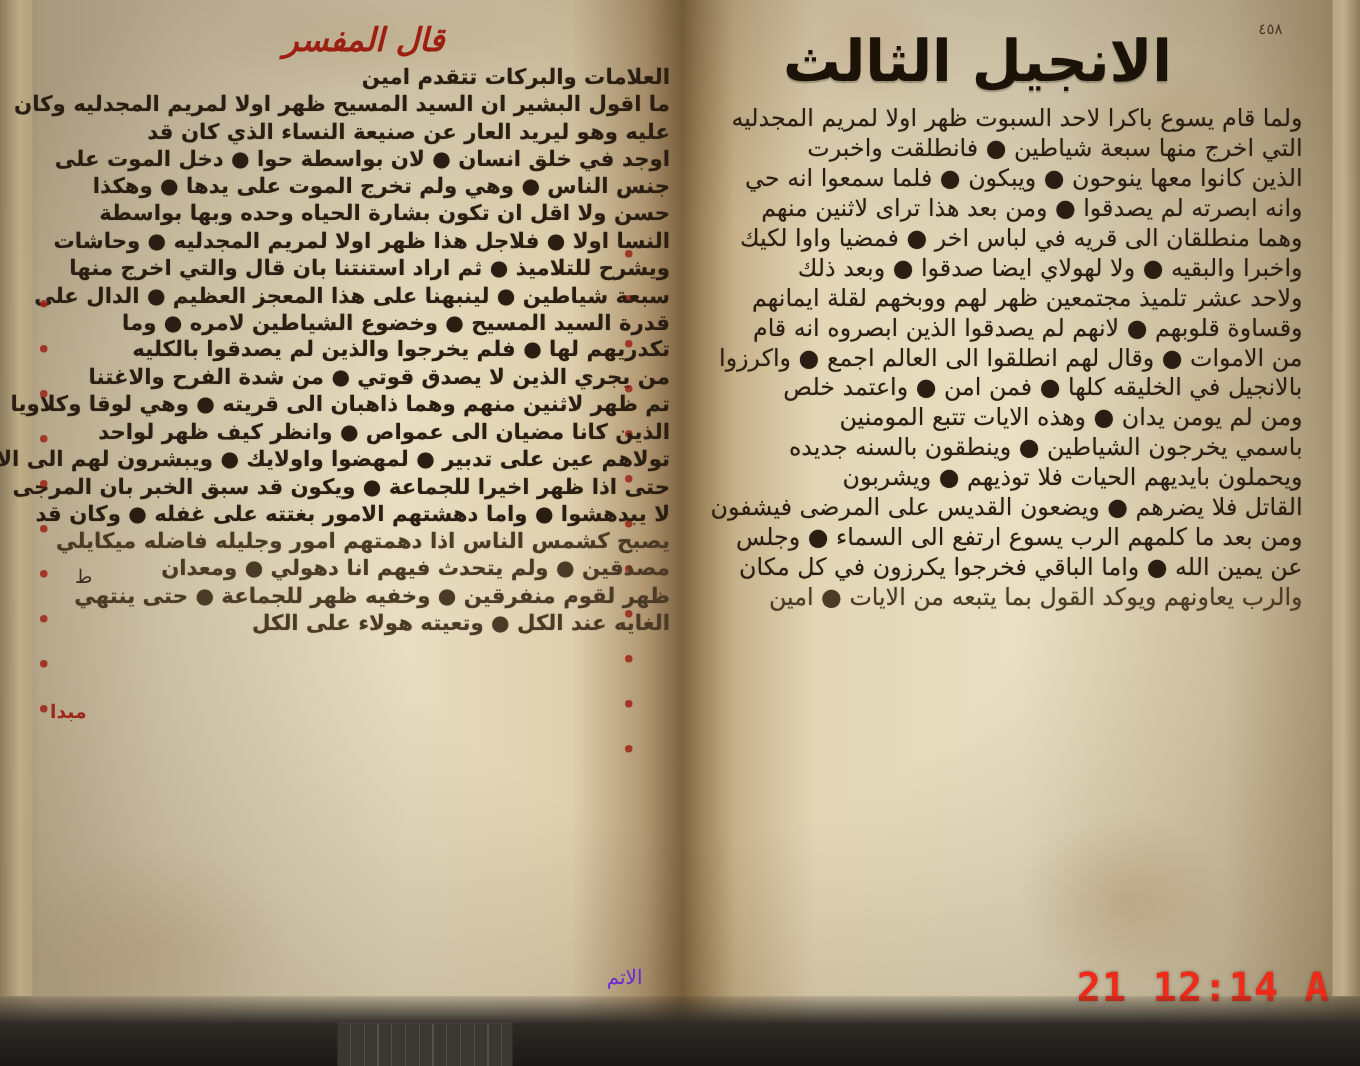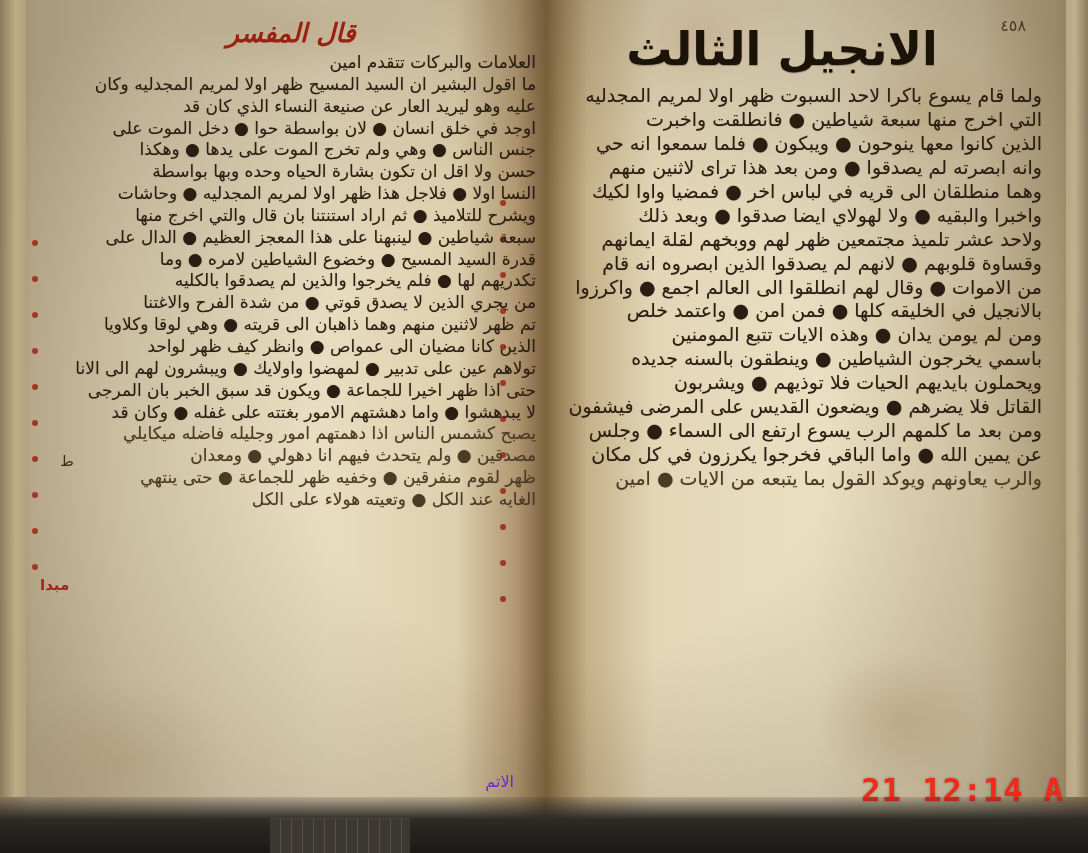--- a/index.html
+++ b/index.html
@@ -97,21 +97,21 @@
   .line {
     display: block;
     white-space: nowrap;
     font-family: "DejaVu Sans", sans-serif;
     color: #241a10;
     line-height: 1.05;
     margin: 0 0 4px 0;
     text-shadow: 0 0 1px rgba(60,40,20,0.35);
   }
   .folio-right .line { font-size: 19px; letter-spacing: -0.5px; }
-  .folio-left  .line { font-size: 17px; letter-spacing: -0.5px; }
+  .folio-left  .line { font-size: 17px; letter-spacing: -0.5px; font-weight: bold; }
 
   .rubric { color: #9d1f12; font-weight: bold; font-style: italic; }
   .ink    { color: #2a1d11; }
   .faded  { color: #4a3a26; }
 
   .headline {
     display: block;
     text-align: center;
     font-size: 46px;
     font-weight: bold;
@@ -128,21 +128,21 @@
     color: #a8251a;
     margin: 0 0 12px 0;
     letter-spacing: -1px;
   }
   .marginal {
     position: absolute;
     font-size: 15px;
     color: #3a2a18;
     direction: rtl;
   }
-  .marginal-red { color: #a0261a; font-weight: bold; margin-top: 16px; }
+  .marginal-red { color: #a0261a; font-weight: bold; }
   
   .dot-col { position: absolute; }
   .dot-col i {
     display: block;
     width: 6px; height: 6px;
     border-radius: 50%;
     background: #9c2317;
     margin-bottom: 30px;
     opacity: 0.85;
   }
@@ -157,21 +157,21 @@
     font-weight: bold;
     color: #ef2a18;
     letter-spacing: 1px;
     text-shadow: 0 0 3px rgba(0,0,0,0.35);
     white-space: nowrap;
   }
   .folio-number {
     position: absolute;
     top: 16px; right: 40px;
     font-family: "DejaVu Sans", sans-serif;
-    font-size: 16px;
+    font-size: 12px;
     color: #4b3a24;
     direction: rtl;
   }
   .catchword {
     position: absolute;
     direction: rtl;
     font-size: 16px;
     color: #6d28d9;
   }
 </style>

